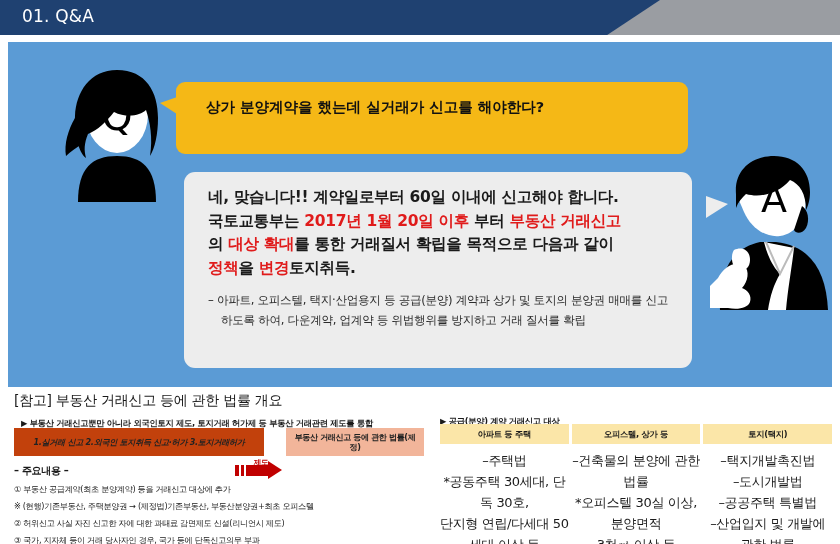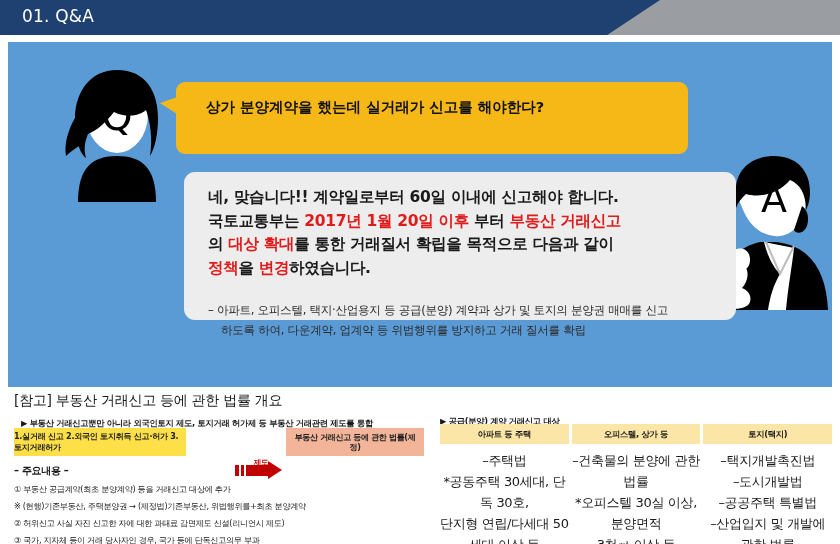--- a/index.html
+++ b/index.html
@@ -24,40 +24,40 @@
   .char-q{position:absolute;left:42px;top:52px;width:150px;height:150px;}
   .char-a{position:absolute;left:690px;top:150px;width:150px;height:160px;}
 
   
   .q-bubble{position:absolute;left:176px;top:82px;width:512px;height:72px;background:#f5b816;border-radius:9px;}
   .q-tail{position:absolute;left:160px;top:96px;width:0;height:0;
       border-top:7px solid transparent;border-bottom:13px solid transparent;border-right:20px solid #f5b816;}
   .q-text{position:absolute;left:30px;top:16px;font-size:14.5px;font-weight:bold;color:#111;white-space:nowrap;}
 
   
-  .a-bubble{position:absolute;left:184px;top:172px;width:508px;height:148px;background:#ededed;border-radius:11px;padding-left:44px;}
+  .a-bubble{position:absolute;left:184px;top:172px;width:508px;height:196px;background:#ededed;border-radius:11px;}
   .a-tail{position:absolute;left:706px;top:196px;width:0;height:0;
       border-top:8px solid transparent;border-bottom:14px solid transparent;border-left:22px solid #ededed;}
   .a-body{position:absolute;left:24px;top:14px;width:462px;}
   .a-main{font-size:15.5px;font-weight:bold;color:#1a1a1a;line-height:1.52;letter-spacing:-.3px;}
   .hl{color:#e01b1b;}
-  .a-sub{margin-top:21px;font-size:11.6px;color:#2b2b2b;line-height:1.72;letter-spacing:-.3px;
+  .a-sub{margin-top:11px;font-size:11.6px;color:#2b2b2b;line-height:1.72;letter-spacing:-.3px;
         text-indent:-13px;padding-left:13px;}
 
   
   .bottom{position:absolute;left:0;top:392px;width:840px;height:152px;background:#fff;}
   .bleft{position:absolute;left:14px;top:0;width:410px;}
   .bright{position:absolute;left:440px;top:0;width:392px;}
 
   .b-title{font-size:14px;color:#1a1a1a;font-weight:normal;letter-spacing:-.3px;}
   .b-bullet{font-size:8.3px;color:#1a1a1a;font-weight:bold;letter-spacing:-.3px;margin-top:8px;padding-left:7px;}
 
   .flowrow{position:absolute;left:0;top:36px;width:410px;height:28px;}
-  .flow-yellow{position:absolute;left:0;top:0;width:172px;height:28px;background:#fde047;
-      display:flex;align-items:center;justify-content:center;}
+  .flow-yellow{position:absolute;left:0;top:0;width:250px;height:28px;background:#c2410c;
+      display:flex;align-items:center;justify-content:center;font-style:italic;}
   .flow-yellow span{font-size:8.1px;color:#222;font-weight:bold;letter-spacing:-.3px;}
   .flow-arrow{position:absolute;left:221px;top:2px;width:48px;height:24px;margin-top:28px;}
   .flow-arrow .lbl{position:absolute;left:6px;top:1px;width:40px;text-align:center;
       font-size:7.6px;font-weight:bold;color:#c00000;line-height:1.12;letter-spacing:-.4px;z-index:2;}
   .flow-orange{position:absolute;left:272px;top:0;width:138px;height:28px;background:#f2b59a;
       display:flex;align-items:center;justify-content:center;text-align:center;padding:0 4px;box-sizing:border-box;}
   .flow-orange span{font-size:8.1px;color:#222;font-weight:bold;letter-spacing:-.4px;line-height:1.25;}
 
   .mainlist{position:absolute;left:0;top:72px;width:412px;}
   .mainlist .ml-head{font-size:10px;font-weight:bold;color:#1a1a1a;letter-spacing:-.3px;}
@@ -122,21 +122,21 @@
     <div class="a-body">
       <div class="a-main">
         <div><span>네, 맞습니다!! 계약일로부터 60일 이내에 신고해야 합니다.</span></div>
         <div>
           <span>국토교통부는 </span><span class="hl">2017년 1월 20일 이후</span><span> 부터 </span><span class="hl">부동산 거래신고</span>
         </div>
         <div>
           <span>의 </span><span class="hl">대상 확대</span><span>를 통한 거래질서 확립을 목적으로 다음과 같이</span>
         </div>
         <div>
-          <span class="hl">정책</span><span>을 </span><span class="hl">변경</span><span>하였습니다.</span>
+          <span class="hl">정책</span><span>을 </span><span class="hl">변경</span><span>토지취득.</span>
         </div>
       </div>
       <div class="a-sub">–  아파트, 오피스텔, 택지·산업용지 등 공급(분양) 계약과 상가 및 토지의 분양권 매매를 신고하도록 하여, 다운계약, 업계약 등 위법행위를 방지하고 거래 질서를 확립</div>
     </div>
   </div>
 
   <div class="bottom">
 
     <div class="bleft">
       <div class="b-title">[참고] 부동산 거래신고 등에 관한 법률 개요</div>
@@ -156,21 +156,21 @@
           <div class="lbl">제도<br>일원화</div>
         </div>
         <div class="flow-orange">
           <span>부동산 거래신고 등에 관한 법률(제정)</span>
         </div>
       </div>
 
       <div class="mainlist">
         <div class="ml-head">– 주요내용 –</div>
         <div class="ml-item">① 부동산 공급계약(최초 분양계약) 등을 거래신고 대상에 추가</div>
-        <div class="ml-item">※ (현행)기존부동산, 주택분양권 → (제정법)기존부동산, 위법행위를+최초 분양계약</div>
+        <div class="ml-item">※ (현행)기존부동산, 주택분양권 → (제정법)기존부동산, 부동산분양권+최초 오피스텔</div>
         <div class="ml-item">② 허위신고 사실 자진 신고한 자에 대한 과태료 감면제도 신설(리니언시 제도)</div>
         <div class="ml-item">③ 국가, 지자체 등이 거래 당사자인 경우, 국가 등에 단독신고의무 부과</div>
       </div>
     </div>
 
     <div class="bright">
       <div class="b-bullet" style="padding-left:0;margin-top:24px;">▶ 공급(분양) 계약 거래신고 대상</div>
 
       <div class="tbl">
         <div class="tbl-head">

